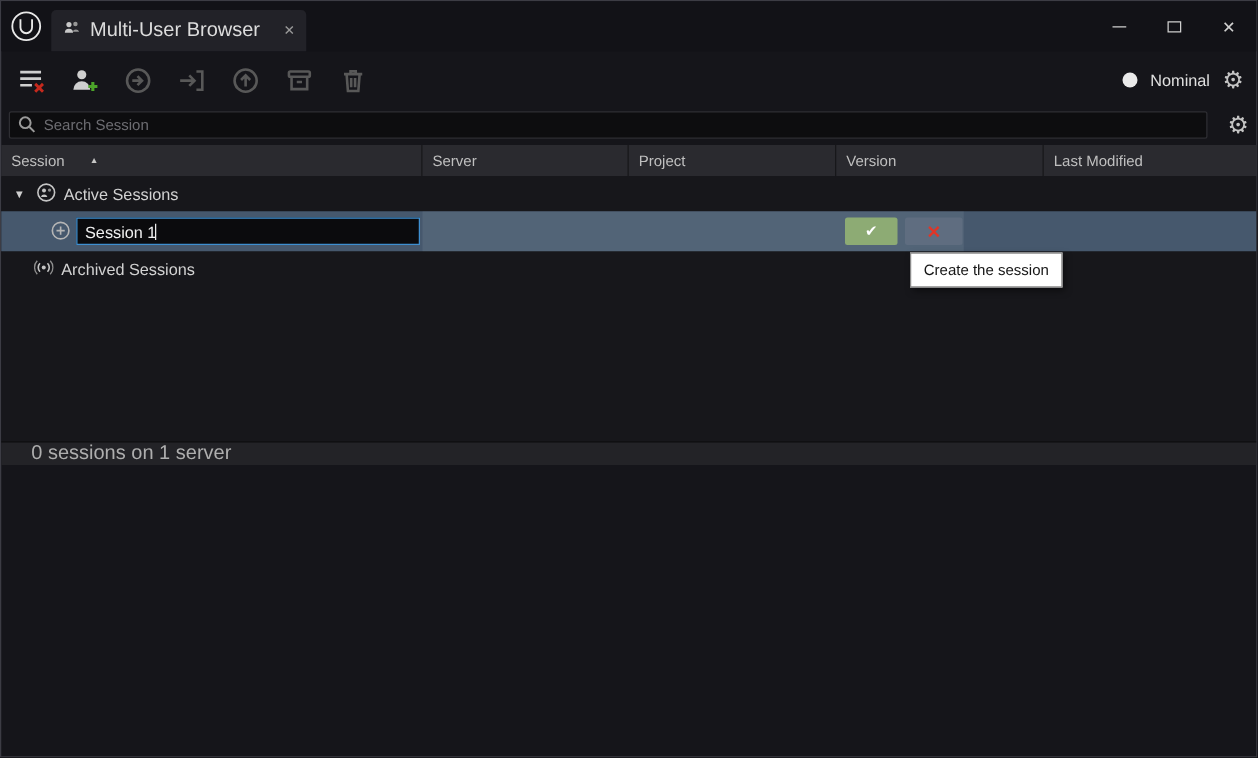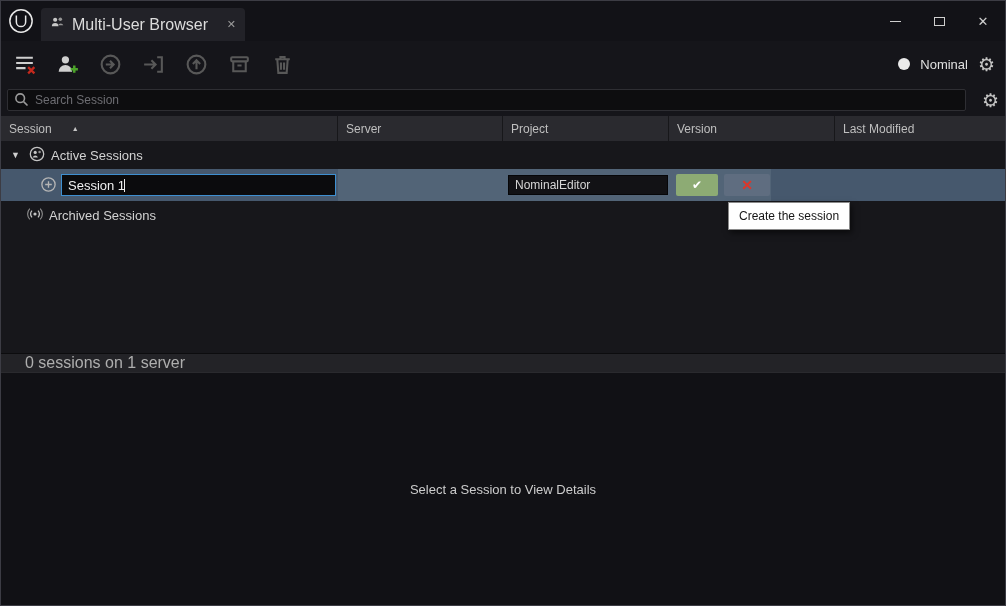--- a/index.html
+++ b/index.html
@@ -252,21 +252,20 @@
     <div class="row row-new">
       <span class="band"></span>
       <span class="plus-icon">
         <svg viewBox="0 0 18 18" width="17" height="17">
           <circle cx="9" cy="9" r="7" fill="none" stroke="#b5b5b5" stroke-width="1.4"></circle>
           <path d="M9 5.5 v7 M5.5 9 h7" stroke="#b5b5b5" stroke-width="1.4"></path>
         </svg>
       </span>
       <input class="name-input" type="text" value="Session 1" style="">
       <span class="caret"></span>
-      <input class="project-input" type="text" value="NominalEditor" style="">
       <button class="accept-btn">✔</button>
       <button class="cancel-btn">✕</button>
     </div>
 
     <div class="row row-archived">
       <span>
         <svg viewBox="0 0 16 16" width="16" height="16">
           <circle cx="8" cy="8" r="1.6" fill="#c4c4c4"></circle>
           <path d="M5 4.6 a4.8 4.8 0 0 0 0 6.8 M11 4.6 a4.8 4.8 0 0 1 0 6.8" fill="none" stroke="#c4c4c4" stroke-width="1.3"></path>
           <path d="M2.8 2.6 a7.8 7.8 0 0 0 0 10.8 M13.2 2.6 a7.8 7.8 0 0 1 0 10.8" fill="none" stroke="#8f8f8f" stroke-width="1.1"></path>
@@ -274,19 +273,16 @@
       </span>
       <span>Archived Sessions</span>
     </div>
 
   </div>
 
   <div class="statusbar">
     <span>0 sessions on 1 server</span>
   </div>
 
-  <div class="details">
-    <span>Select a Session to View Details</span>
-  </div>
 
   <div class="tooltip">Create the session</div>
 
 </div>
 
 </body></html>

